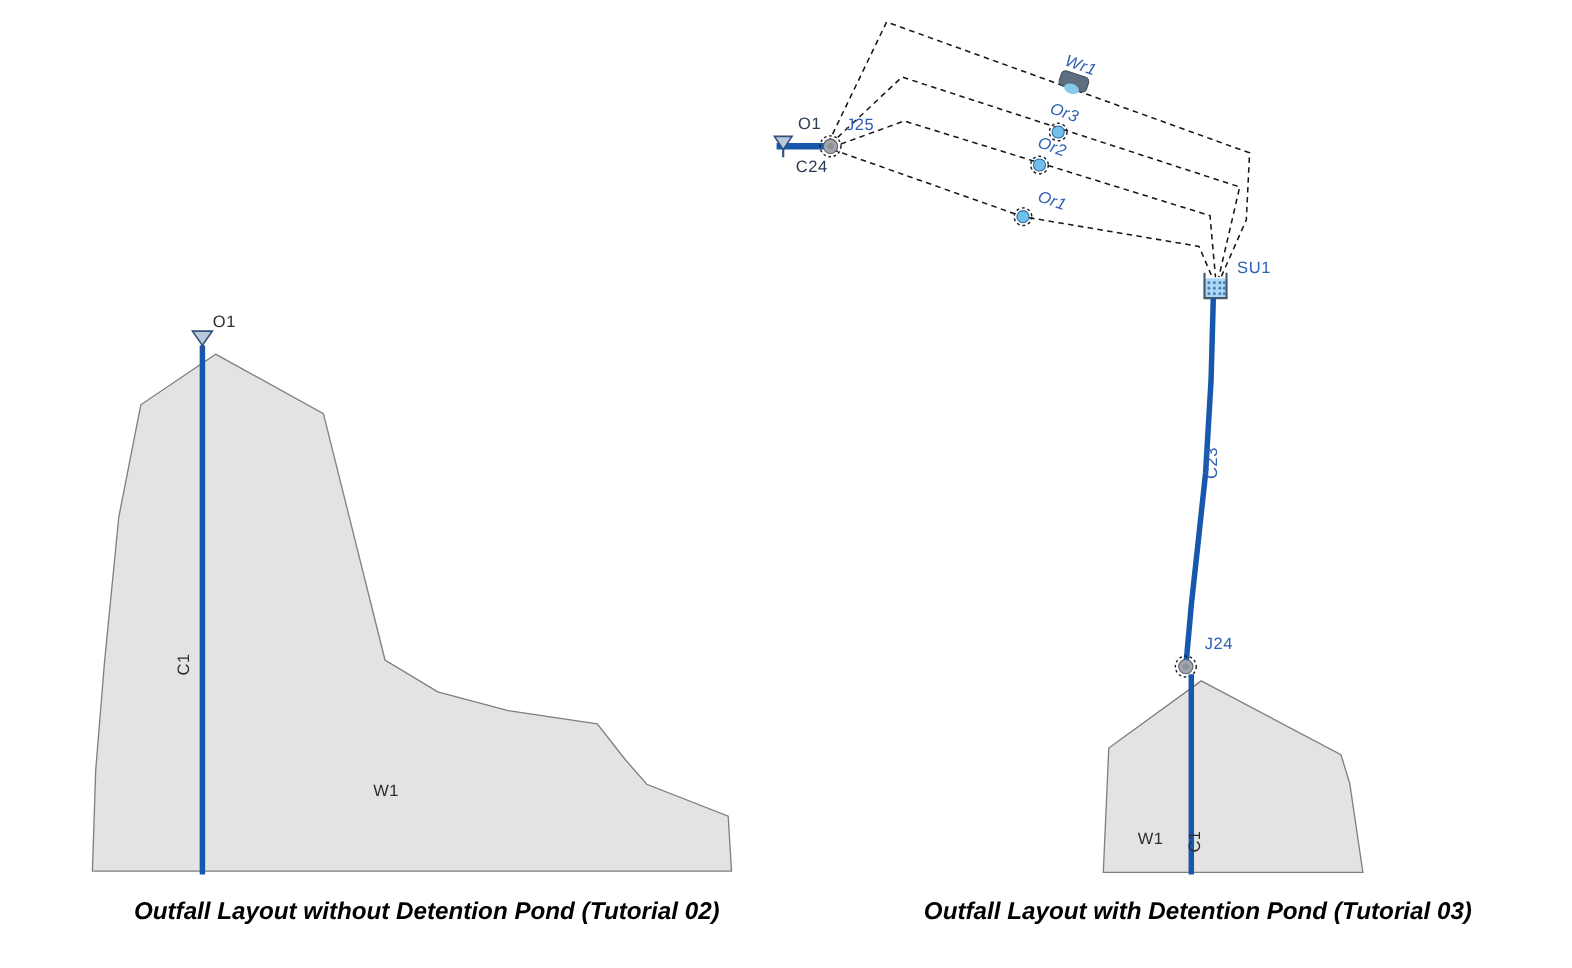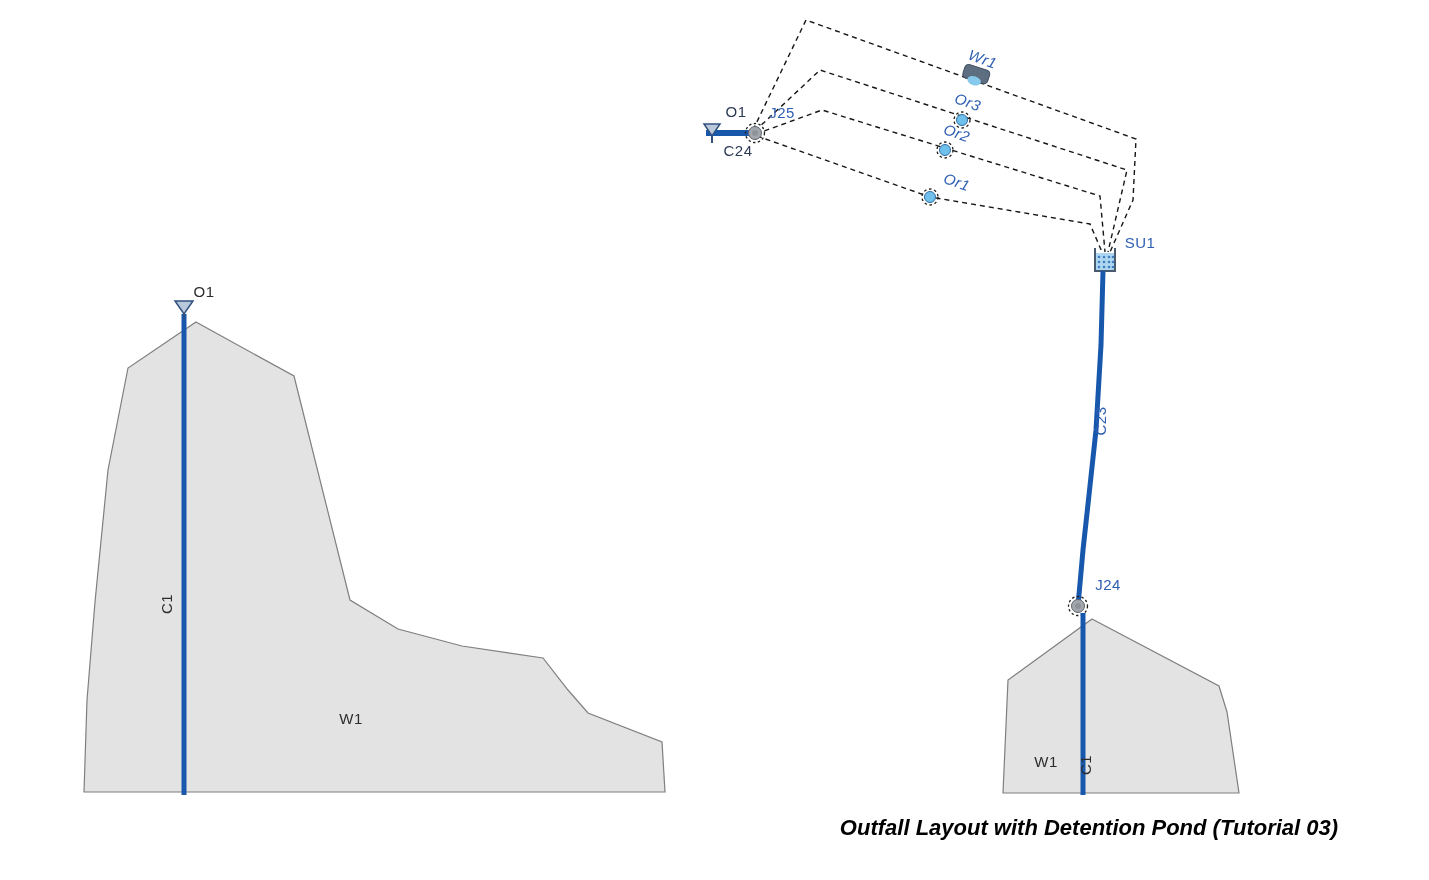--- a/index.html
+++ b/index.html
@@ -135,14 +135,15 @@
       <text class="nodelbl lbl-blue lbl-it" x="955" y="138" text-anchor="middle" transform="rotate(20 955 138)">Or2</text>
       <text class="nodelbl lbl-blue lbl-it" x="955" y="187" text-anchor="middle" transform="rotate(20 955 187)">Or1</text>
       <text class="nodelbl lbl-blue" x="1140" y="248" text-anchor="middle">SU1</text>
       <text class="nodelbl lbl-blue" x="1106" y="421" text-anchor="middle" transform="rotate(-90 1106 421)">C23</text>
       <text class="nodelbl lbl-blue" x="1108" y="590" text-anchor="middle">J24</text>
       <text class="nodelbl lbl-dark" x="1046" y="767" text-anchor="middle">W1</text>
       <text class="nodelbl lbl-dark" x="1091" y="765" text-anchor="middle" transform="rotate(-90 1091 765)">C1</text>
     </g>
   </svg>
 
+  <div class="caption caption-left">Outfall Layout without Detention Pond (Tutorial 02)</div>
   <div class="caption caption-right">Outfall Layout with Detention Pond (Tutorial 03)</div>
 </div>
 
 </body></html>

